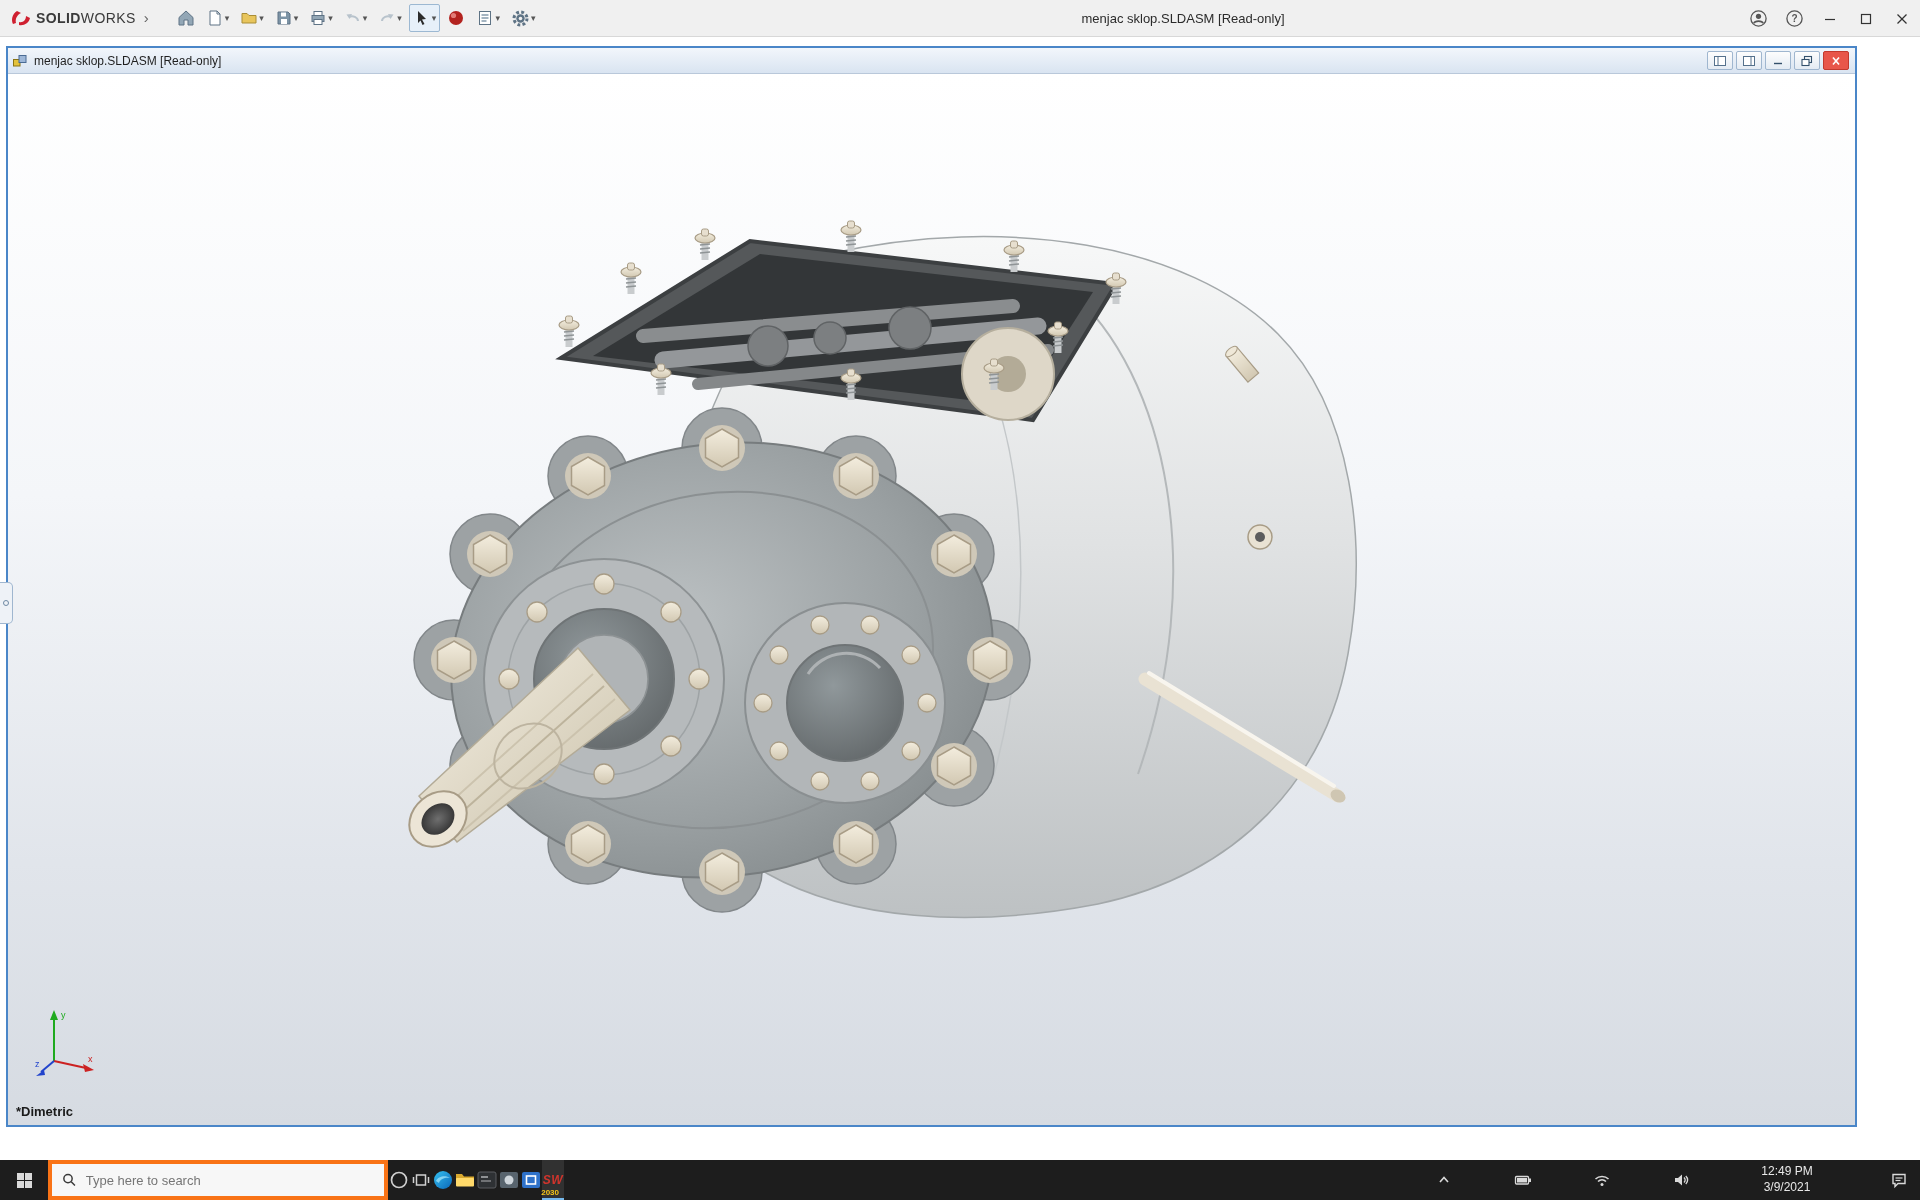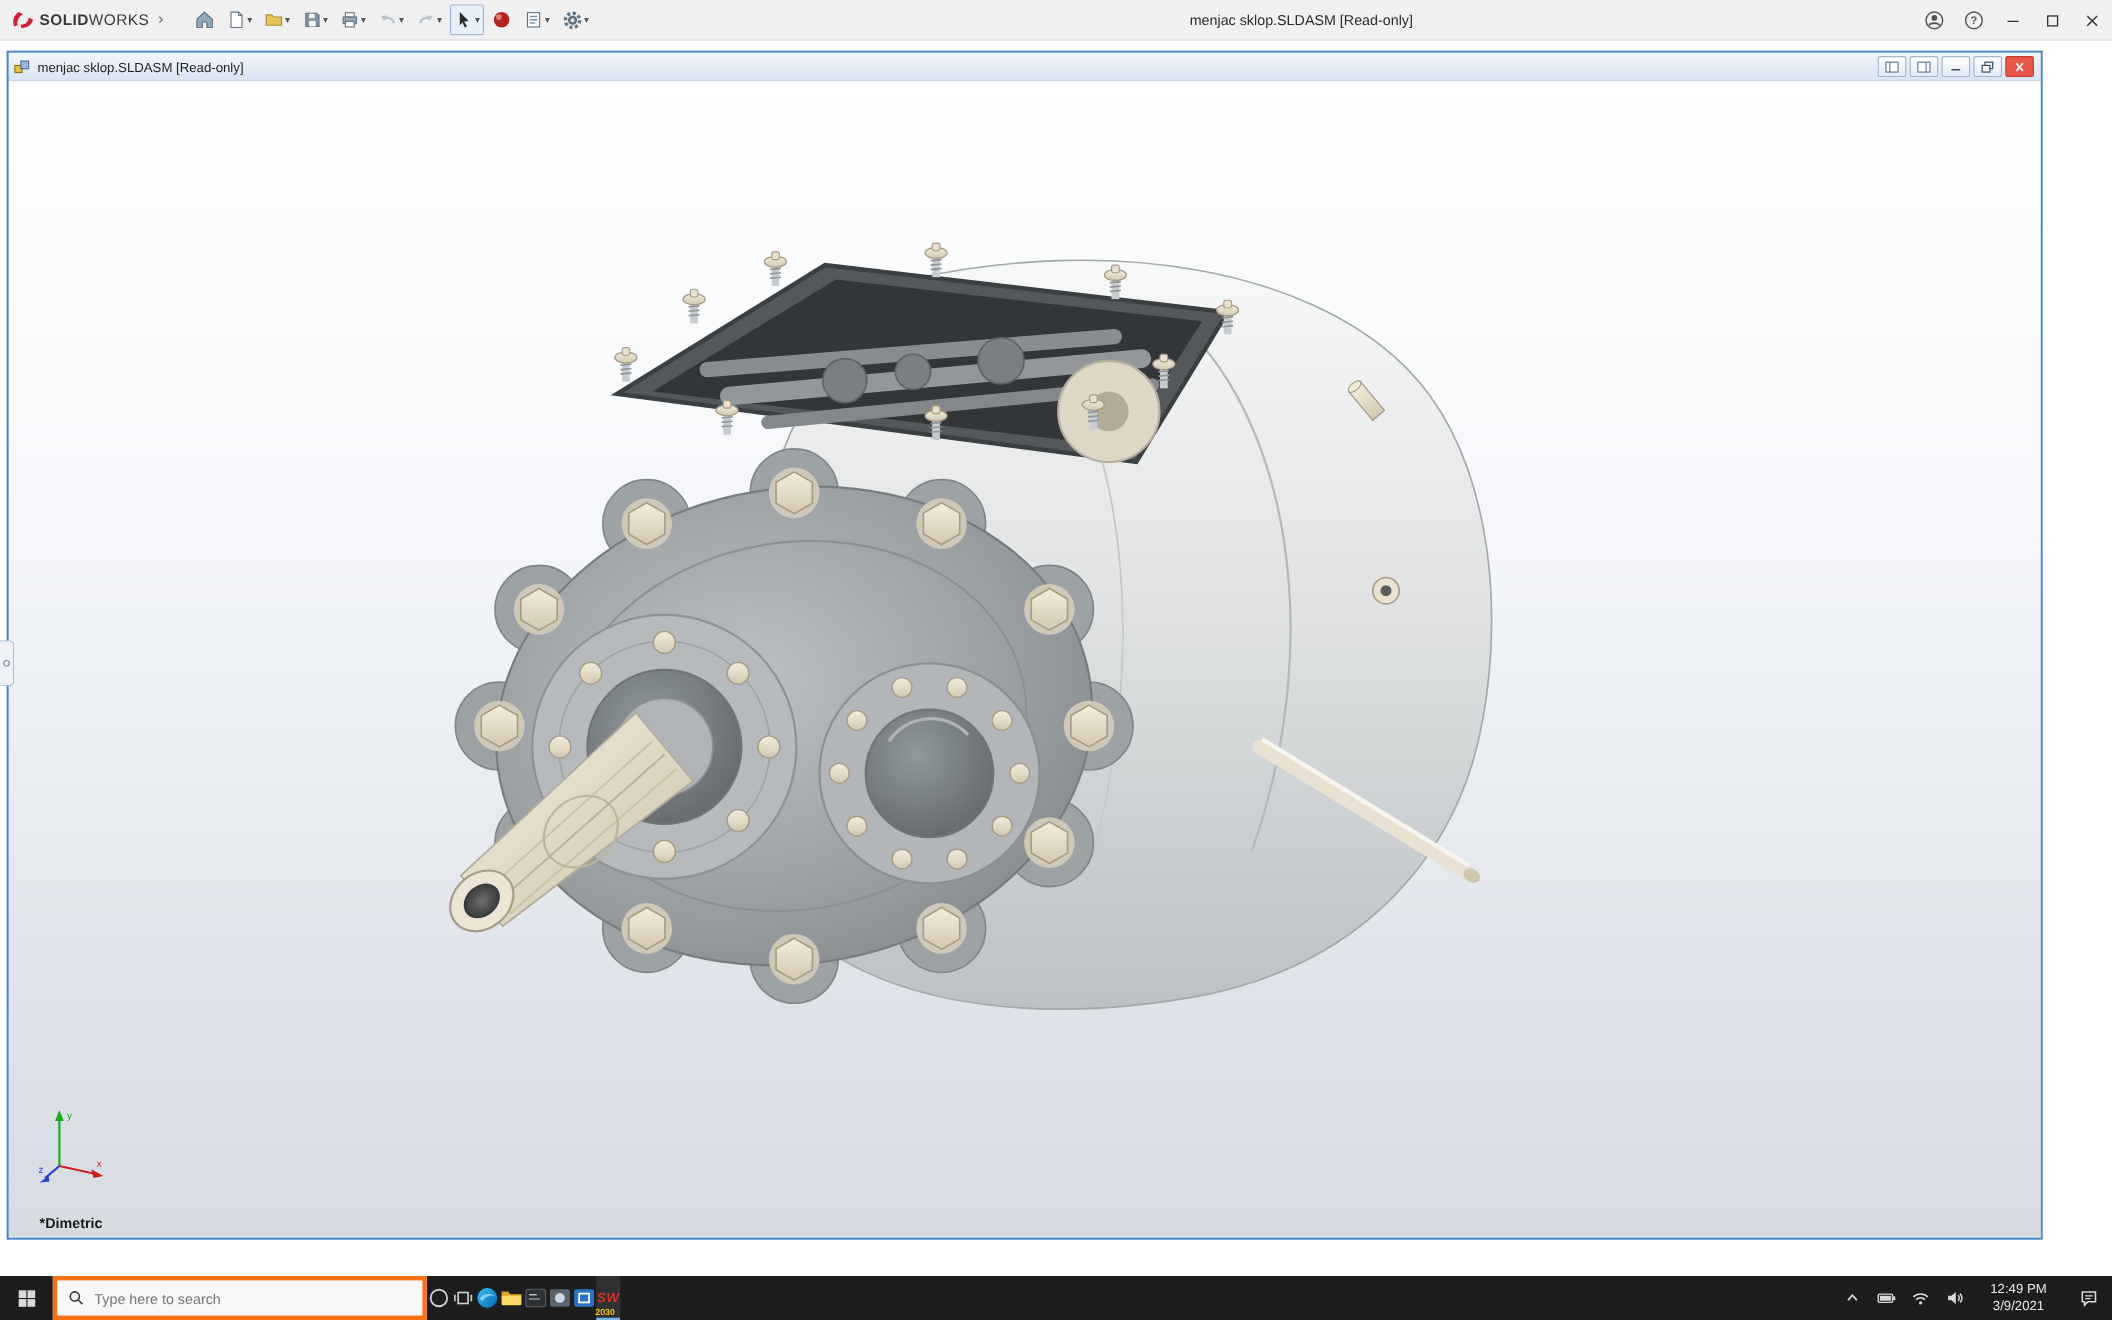--- a/index.html
+++ b/index.html
@@ -27,36 +27,36 @@
   .child { position:absolute; left:6px; top:9px; width:1851px; height:1081px; border:2px solid #4a86c8; background:#fff; }
   .child-titlebar { height:26px; background:linear-gradient(#f2f6fb,#d9e4f1); display:flex; align-items:center; padding:0 4px; border-bottom:1px solid #b9c8da; }
   .child-title { font-size:12px; color:#1f1f1f; margin-left:6px; }
   .child-controls { margin-left:auto; display:flex; gap:3px; padding-right:2px; }
   .cw-btn { width:26px; height:19px; display:flex; align-items:center; justify-content:center; border:1px solid #9fb6cf; background:linear-gradient(#fdfdfd,#e4ebf3); border-radius:2px; }
   .cw-btn.close { background:#e8564a; border-color:#c2392e; }
 
   .viewport { position:absolute; left:0; top:26px; right:0; bottom:0; overflow:hidden;
     background:linear-gradient(180deg,#ffffff 0%,#f4f6f9 40%,#e1e5eb 75%,#d6dbe2 100%); }
   .viewport > svg.model { position:absolute; left:0; top:0; }
-  .view-label { position:absolute; left:28px; bottom:6px; font-size:13px; font-weight:bold; color:#1a1a1a; }
+  .view-label { position:absolute; left:8px; bottom:6px; font-size:13px; font-weight:bold; color:#1a1a1a; }
   .triad { position:absolute; left:26px; bottom:44px; }
 
   .side-tab { position:absolute; left:0; top:545px; width:13px; height:42px; background:#eef2f7; border:1px solid #9fb6cf; border-left:none; border-radius:0 5px 5px 0; display:flex; align-items:center; justify-content:center; z-index:5; }
   .side-tab .dot { width:6px; height:6px; border:1px solid #6f8aa5; border-radius:50%; }
 
   
   .taskbar { position:absolute; left:0; bottom:0; width:1920px; height:40px; background:#1d1d1d; display:flex; align-items:stretch; color:#e8e8e8; }
   .tb-start { width:48px; display:flex; align-items:center; justify-content:center; }
   .tb-search { width:340px; background:#f7f7f7; border:4px solid #f97316; display:flex; align-items:center; padding:0 10px; gap:9px; }
   .tb-search input { border:none; background:transparent; font-size:13px; width:100%; outline:none; color:#222; font-family:inherit; }
   .tb-app { width:22px; display:flex; align-items:center; justify-content:center; position:relative; }
   .tb-app.active { background:rgba(255,255,255,.09); box-shadow:inset 0 -2px 0 #76b9ed; }
   .sw-mark { font-size:12px; font-weight:bold; font-style:italic; color:#d0342c; letter-spacing:.5px; }
   .sw-badge { position:absolute; right:5px; bottom:3px; font-size:8px; font-weight:bold; color:#f5c518; }
-  .tb-tray { margin-left:auto; display:flex; align-items:center; }
+  .tb-tray { margin-left:auto; display:flex; align-items:center;gap:48px; }
   .tray-icon { width:31px; height:40px; display:flex; align-items:center; justify-content:center; }
   .tb-clock { width:86px; display:flex; flex-direction:column; justify-content:center; text-align:center; font-size:12px; line-height:1.3; }
   .tb-notif { width:42px; display:flex; align-items:center; justify-content:center; }
 </style>
 </head>
 <body>
 
 <div class="screen">
 
   <div class="titlebar">

